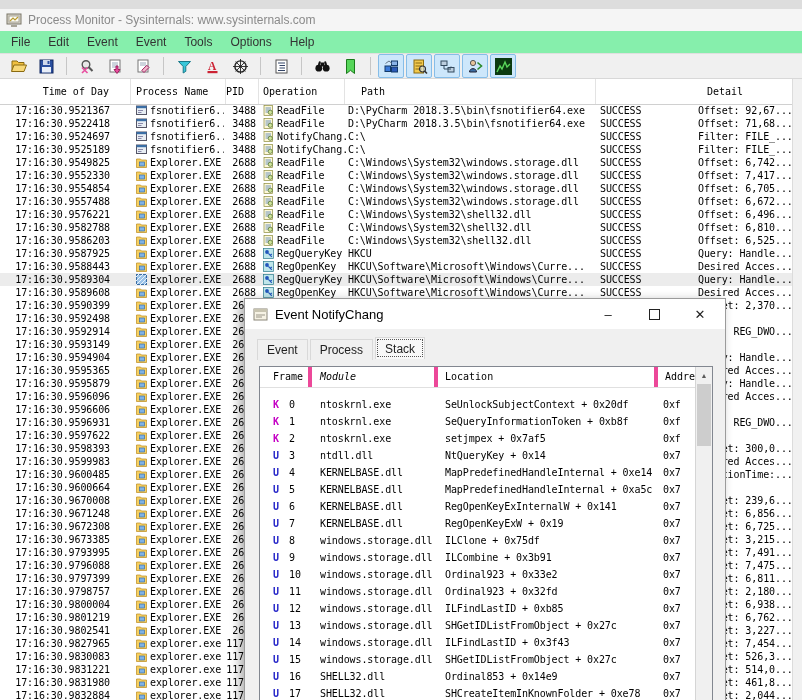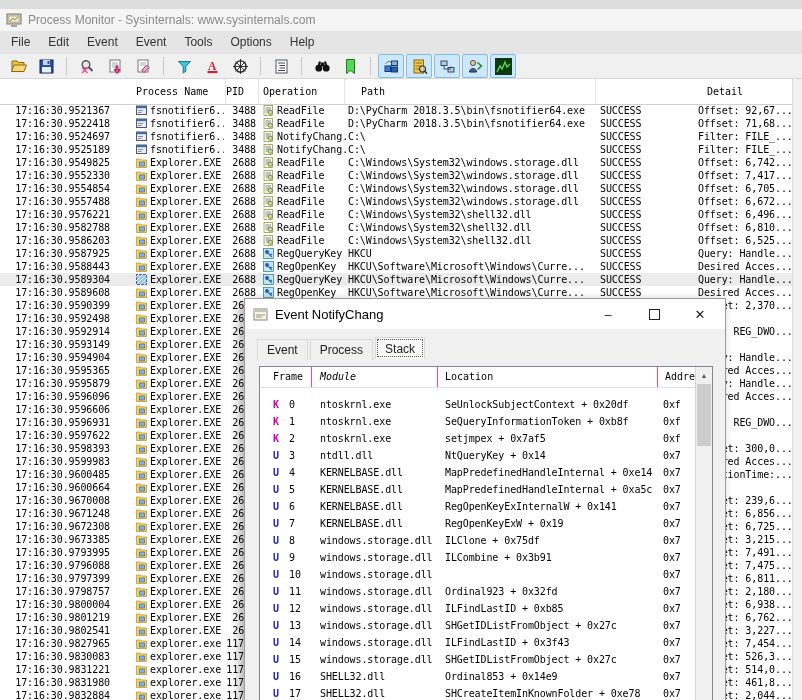--- a/index.html
+++ b/index.html
@@ -3,21 +3,21 @@
 <meta charset="utf-8">
 <style>
   html,body{margin:0;padding:0;background:#ddd;}
   .window{position:relative;width:802px;height:700px;background:#fff;overflow:hidden;
     font-family:"Liberation Sans",sans-serif;box-shadow:inset 0 0 0 1px #a8a8a8;margin-top:9px;}
   
   .titlebar{position:absolute;left:0;top:0;width:802px;height:22px;background:#f5f5f5;display:flex;align-items:center;}
   .app-icon{width:16px;height:16px;margin-left:6px;display:inline-flex;}
   .title-text{margin-left:6px;font-size:12px;color:#8a8a8a;}
   
-  .menubar{position:absolute;left:0;top:22px;width:802px;height:22px;background:#e5e5e5;display:flex;align-items:center;padding-left:2px;box-sizing:border-box;}
+  .menubar{position:absolute;left:0;top:22px;width:802px;height:22px;background:#86efac;display:flex;align-items:center;padding-left:2px;box-sizing:border-box;}
   .menu-item{font-size:12px;color:#333;padding:3px 9px;cursor:default;}
   
   .toolbar{position:absolute;left:0;top:44px;width:802px;height:26px;background:#f0f0f0;border-top:1px solid #e0e0e0;border-bottom:1px solid #d8d8d8;display:flex;align-items:center;box-sizing:border-box;padding-left:4px;}
   .tb-btn{width:24px;height:22px;display:inline-flex;align-items:center;justify-content:center;margin:0 1px;border:1px solid transparent;border-radius:2px;}
   .tb-btn.pressed{background:#cde7fb;border-color:#86bde8;}
   .tb-sep{width:1px;height:18px;background:#c6c6c6;margin:0 6px;}
   
   .table{position:absolute;left:0;top:70px;width:792px;height:630px;background:#fff;overflow:hidden;}
   .thead{position:absolute;left:0;top:0;width:100%;height:25px;background:#fff;border-bottom:1px solid #d0d0d0;}
   .hcell{position:absolute;top:0;height:25px;line-height:25px;font-family:"DejaVu Sans Mono",monospace;font-size:10px;color:#000;box-sizing:border-box;border-right:1px solid #e3e3e3;overflow:hidden;white-space:pre;}
@@ -50,21 +50,21 @@
   .dlg-icon{width:15px;height:15px;margin-left:8px;display:inline-flex;}
   .dlg-title-text{margin-left:7px;font-size:13px;color:#000;}
   .dlg-controls{position:absolute;right:10px;top:0;height:30px;display:flex;align-items:center;}
   .dlg-ctl{width:30px;height:30px;display:inline-flex;align-items:center;justify-content:center;margin-left:16px;color:#222;font-size:13px;}
   .dlg-ctl .maxbox{width:9px;height:9px;border:1px solid #222;display:inline-block;}
   .dlg-tabs{position:absolute;left:12px;top:40px;height:21px;display:flex;align-items:flex-end;}
   .tab{font-size:12px;color:#222;padding:3px 9px 3px 9px;background:#f0f0f0;border:1px solid #d9d9d9;border-bottom:none;margin-right:2px;position:relative;}
   .tab.active{background:#f8f8f8;outline:1px dotted #555;outline-offset:-3px;padding-top:4px;top:-1px;}
   .stack-list{position:absolute;left:14px;top:67px;width:454px;height:343px;background:#fff;border:1px solid #828790;box-sizing:border-box;overflow:hidden;}
   .stack-head{position:absolute;left:0;top:0;width:100%;height:20px;background:#fff;border-bottom:1px solid #e0e0e0;}
-  .shcell{position:absolute;top:0;height:20px;line-height:20px;font-family:"DejaVu Sans Mono",monospace;font-size:10px;color:#000;border-right:1px solid #ec4899;box-sizing:border-box;overflow:hidden;white-space:pre;}
+  .shcell{position:absolute;top:0;height:20px;line-height:20px;font-family:"DejaVu Sans Mono",monospace;font-size:10px;color:#000;border-right:4px solid #ec4899;box-sizing:border-box;overflow:hidden;white-space:pre;}
   .sh-frame{left:0;width:52px;padding-left:13px;}
   .sh-module{left:52px;width:126px;padding-left:8px;font-style:italic;}
   .sh-location{left:178px;width:220px;padding-left:7px;}
   .sh-address{left:398px;width:56px;padding-left:7px;border-right:none;}
   .stack-rows{position:absolute;left:0;top:20px;width:100%;height:323px;overflow:hidden;}
   .srow{position:absolute;left:0;width:100%;height:17px;font-family:"DejaVu Sans Mono",monospace;font-size:10px;letter-spacing:-0.1px;line-height:17px;color:#000;white-space:pre;}
   .scell{position:absolute;top:0;height:17px;overflow:hidden;}
   .s-letter{left:13px;width:14px;font-weight:bold;}
   .s-letter.k{color:#c400c4;}
   .s-letter.u{color:#2424c8;}
@@ -246,20 +246,21 @@
           <svg width="17" height="17" viewBox="0 0 17 17">
             <rect width="17" height="17" fill="#0c3a10"></rect>
             <path d="M2 14 L5 8 7 11 10 4 12 9 15 6" stroke="#5ad65a" fill="none" stroke-width="1.4"></path>
           </svg>
         </span>
       </span>
     </div>
 
   <div class="table">
     <div class="thead" id="thead">
+        <span class="hcell h-time">Time of Day</span>
         <span class="hcell h-proc">Process Name</span>
         <span class="hcell h-pid">PID</span>
         <span class="hcell h-op">Operation</span>
         <span class="hcell h-path">Path</span>
         <span class="hcell h-detail">Detail</span>
       </div>
     <div class="tbody" id="tbody">
         <div class="row" style="top: 0px;"><span class="cell c-time">17:16:30.9521367</span><span class="cell p-icon"><svg width="11" height="11" viewBox="0 0 11 11">
               <rect x="0.5" y="1" width="10" height="8.5" fill="#e8eef4" stroke="#556"></rect>
               <rect x="0.5" y="1" width="10" height="2.2" fill="#3a6ea5"></rect>
@@ -551,21 +552,21 @@
           <div class="srow" style="top: 9px;"><span class="scell s-letter k">K</span><span class="scell s-num">0</span><span class="scell s-mod">ntoskrnl.exe</span><span class="scell s-loc">SeUnlockSubjectContext + 0x20df</span><span class="scell s-addr">0xf</span></div>
           <div class="srow" style="top: 26px;"><span class="scell s-letter k">K</span><span class="scell s-num">1</span><span class="scell s-mod">ntoskrnl.exe</span><span class="scell s-loc">SeQueryInformationToken + 0xb8f</span><span class="scell s-addr">0xf</span></div>
           <div class="srow" style="top: 43px;"><span class="scell s-letter k">K</span><span class="scell s-num">2</span><span class="scell s-mod">ntoskrnl.exe</span><span class="scell s-loc">setjmpex + 0x7af5</span><span class="scell s-addr">0xf</span></div>
           <div class="srow" style="top: 60px;"><span class="scell s-letter u">U</span><span class="scell s-num">3</span><span class="scell s-mod">ntdll.dll</span><span class="scell s-loc">NtQueryKey + 0x14</span><span class="scell s-addr">0x7</span></div>
           <div class="srow" style="top: 77px;"><span class="scell s-letter u">U</span><span class="scell s-num">4</span><span class="scell s-mod">KERNELBASE.dll</span><span class="scell s-loc">MapPredefinedHandleInternal + 0xe14</span><span class="scell s-addr">0x7</span></div>
           <div class="srow" style="top: 94px;"><span class="scell s-letter u">U</span><span class="scell s-num">5</span><span class="scell s-mod">KERNELBASE.dll</span><span class="scell s-loc">MapPredefinedHandleInternal + 0xa5c</span><span class="scell s-addr">0x7</span></div>
           <div class="srow" style="top: 111px;"><span class="scell s-letter u">U</span><span class="scell s-num">6</span><span class="scell s-mod">KERNELBASE.dll</span><span class="scell s-loc">RegOpenKeyExInternalW + 0x141</span><span class="scell s-addr">0x7</span></div>
           <div class="srow" style="top: 128px;"><span class="scell s-letter u">U</span><span class="scell s-num">7</span><span class="scell s-mod">KERNELBASE.dll</span><span class="scell s-loc">RegOpenKeyExW + 0x19</span><span class="scell s-addr">0x7</span></div>
           <div class="srow" style="top: 145px;"><span class="scell s-letter u">U</span><span class="scell s-num">8</span><span class="scell s-mod">windows.storage.dll</span><span class="scell s-loc">ILClone + 0x75df</span><span class="scell s-addr">0x7</span></div>
           <div class="srow" style="top: 162px;"><span class="scell s-letter u">U</span><span class="scell s-num">9</span><span class="scell s-mod">windows.storage.dll</span><span class="scell s-loc">ILCombine + 0x3b91</span><span class="scell s-addr">0x7</span></div>
-          <div class="srow" style="top: 179px;"><span class="scell s-letter u">U</span><span class="scell s-num">10</span><span class="scell s-mod">windows.storage.dll</span><span class="scell s-addr">0x7</span></div>
+          <div class="srow" style="top: 179px;"><span class="scell s-letter u">U</span><span class="scell s-num">10</span><span class="scell s-mod">windows.storage.dll</span><span class="scell s-loc">Ordinal923 + 0x33e2</span><span class="scell s-addr">0x7</span></div>
           <div class="srow" style="top: 196px;"><span class="scell s-letter u">U</span><span class="scell s-num">11</span><span class="scell s-mod">windows.storage.dll</span><span class="scell s-loc">Ordinal923 + 0x32fd</span><span class="scell s-addr">0x7</span></div>
           <div class="srow" style="top: 213px;"><span class="scell s-letter u">U</span><span class="scell s-num">12</span><span class="scell s-mod">windows.storage.dll</span><span class="scell s-loc">ILFindLastID + 0xb85</span><span class="scell s-addr">0x7</span></div>
           <div class="srow" style="top: 230px;"><span class="scell s-letter u">U</span><span class="scell s-num">13</span><span class="scell s-mod">windows.storage.dll</span><span class="scell s-loc">SHGetIDListFromObject + 0x27c</span><span class="scell s-addr">0x7</span></div>
           <div class="srow" style="top: 247px;"><span class="scell s-letter u">U</span><span class="scell s-num">14</span><span class="scell s-mod">windows.storage.dll</span><span class="scell s-loc">ILFindLastID + 0x3f43</span><span class="scell s-addr">0x7</span></div>
           <div class="srow" style="top: 264px;"><span class="scell s-letter u">U</span><span class="scell s-num">15</span><span class="scell s-mod">windows.storage.dll</span><span class="scell s-loc">SHGetIDListFromObject + 0x27c</span><span class="scell s-addr">0x7</span></div>
           <div class="srow" style="top: 281px;"><span class="scell s-letter u">U</span><span class="scell s-num">16</span><span class="scell s-mod">SHELL32.dll</span><span class="scell s-loc">Ordinal853 + 0x14e9</span><span class="scell s-addr">0x7</span></div>
           <div class="srow" style="top: 298px;"><span class="scell s-letter u">U</span><span class="scell s-num">17</span><span class="scell s-mod">SHELL32.dll</span><span class="scell s-loc">SHCreateItemInKnownFolder + 0xe78</span><span class="scell s-addr">0x7</span></div>
           <div class="srow" style="top: 315px;"><span class="scell s-letter u">U</span><span class="scell s-num">18</span><span class="scell s-mod">SHELL32.dll</span><span class="scell s-loc">SHChangeNotify + 0x14d9</span><span class="scell s-addr">0x7</span></div>
         </div>
       <div class="stack-scroll">

